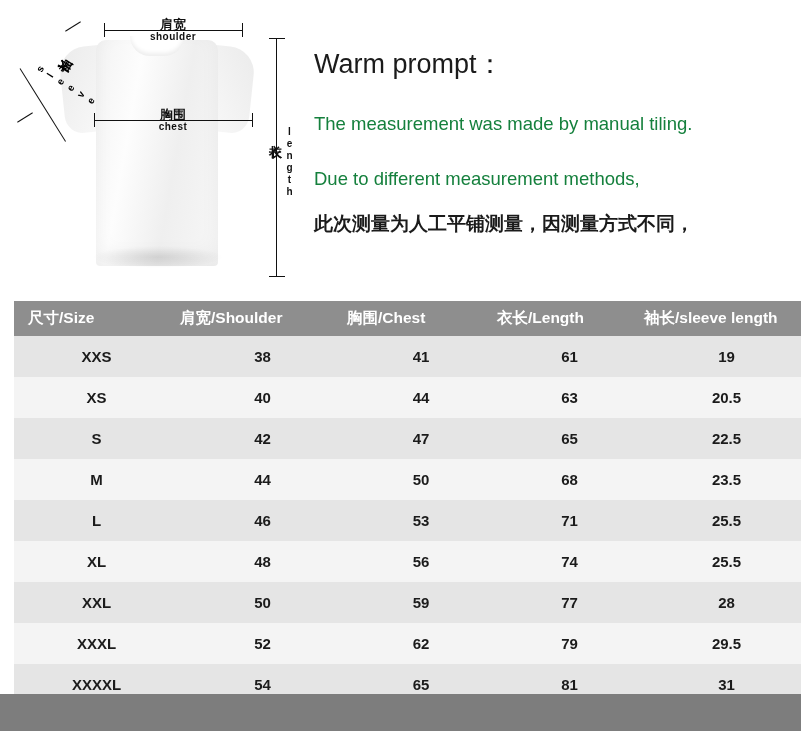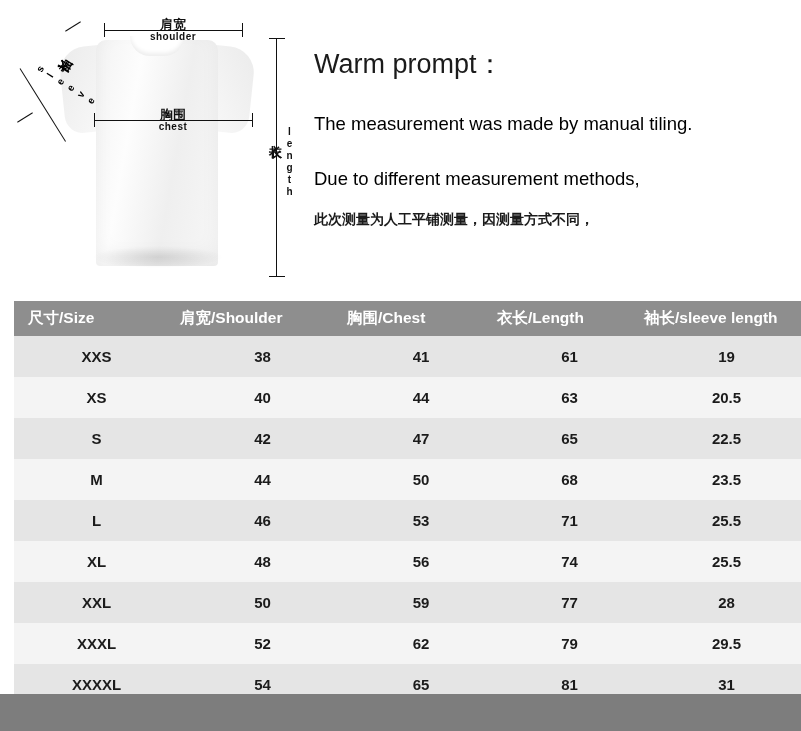--- a/index.html
+++ b/index.html
@@ -155,28 +155,28 @@
     width: 478px;
   }
   .prompt-title {
     font-size: 27px;
     color: #1b1b1b;
     margin: 0 0 10px 0;
     font-family: "Liberation Sans", sans-serif;
   }
   .prompt-line {
     font-size: 18.5px;
-    color: #000000;
+    color: #15803d;
     line-height: 1.48;
     white-space: nowrap;
     margin-top: 28px;
   }
   .prompt-cn {
     margin-top: 14px;
-    font-size: 14px;
+    font-size: 19px;
     color: #1b1b1b;
     line-height: 1.75;
     font-weight: 700;
   }
 
   
   .table-wrap {
     position: absolute;
     left: 14px;
     top: 301px;

